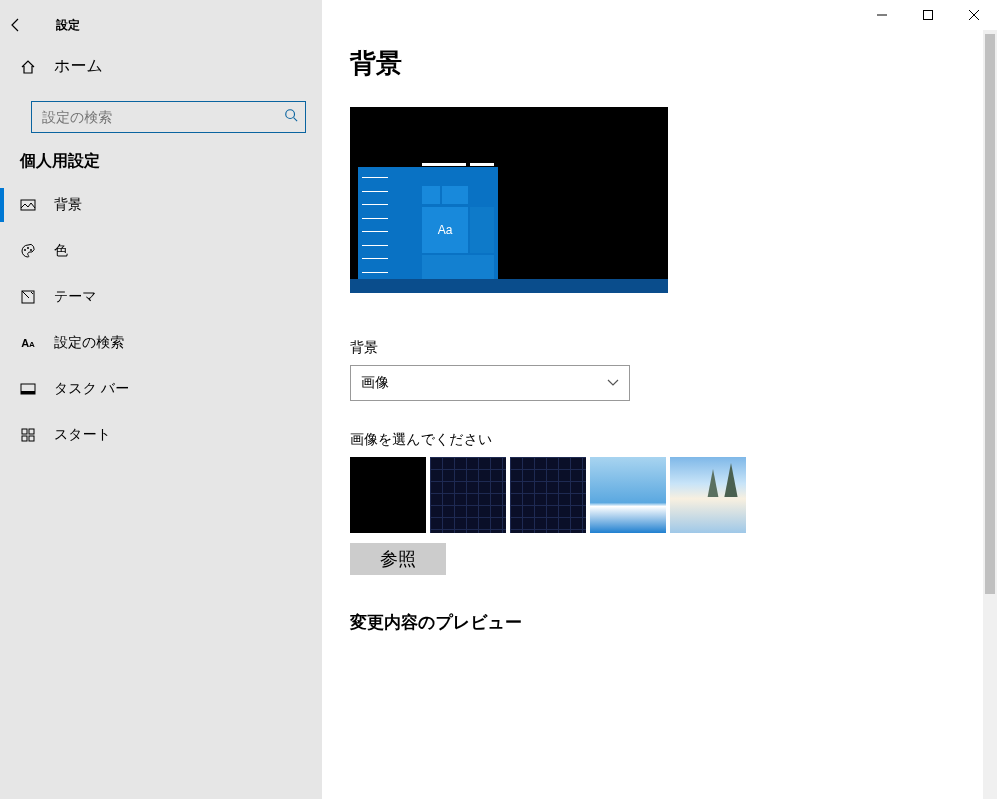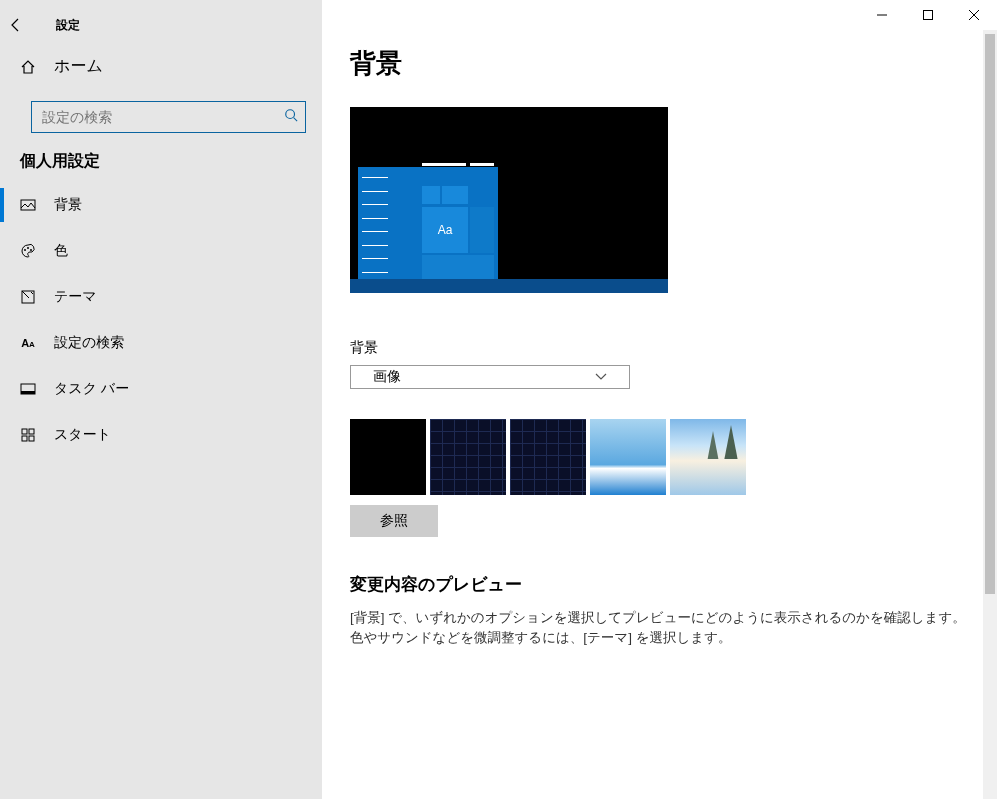--- a/index.html
+++ b/index.html
@@ -27,31 +27,31 @@
 .preview-lines { position:absolute; bottom:14px; left:12px; width:26px; height:108px; display:flex; flex-direction:column; justify-content:space-around; }
 .preview-lines span { height:1px; background:#fff; }
 .preview-tile { position:absolute; bottom:40px; left:72px; width:46px; height:46px; background:#1889db; display:flex; align-items:center; justify-content:center; color:#fff; font-size:12px; }
 .preview-tile2 { position:absolute; bottom:89px; left:72px; width:18px; height:18px; background:#1889db; }
 .preview-tile3 { position:absolute; bottom:89px; left:92px; width:26px; height:18px; background:#1889db; }
 .preview-tile4 { position:absolute; bottom:14px; left:72px; width:72px; height:24px; background:#1380d0; }
 .preview-tile5 { position:absolute; bottom:40px; left:120px; width:24px; height:46px; background:#0e7ac9; }
 .preview-topbar { position:absolute; top:56px; left:72px; width:44px; height:3px; background:#fff; }
 .preview-topbar2 { position:absolute; top:56px; left:120px; width:24px; height:3px; background:#fff; }
 .field-label { font-size: 14px; margin-bottom:8px; }
-.dropdown { width:280px; height:24px; border:1px solid #999; display:flex; align-items:center; justify-content:space-between; padding:0 22px; font-size:14px; margin-bottom: 30px; background:#fff; }
+.dropdown { width:280px; height:36px; border:1px solid #999; display:flex; align-items:center; justify-content:space-between; padding:0 10px; font-size:14px; margin-bottom: 30px; background:#fff; }
 .chev { font-size:12px; color:#555; }
 .thumbs { display:flex; gap:4px; margin-bottom:10px; }
 .thumb { width:76px; height:76px; background:#000; }
 .thumb.grid { background:#0a0f28; position:relative; }
 .thumb.grid::before, .thumb.grid::after { content:""; position:absolute; inset:0; background-image:linear-gradient(#1e2a52 1px, transparent 1px), linear-gradient(90deg, #1e2a52 1px, transparent 1px); background-size:12px 12px; }
 .thumb.light { background:linear-gradient(#a8d4f0 0%, #5ba8e0 60%, #fff 65%, #2080d0 100%); position:relative; }
 .thumb.photo { background:linear-gradient(#7fb8e8 0%, #c8e4f8 35%, #f8f0e0 55%, #9fc8e8 100%); position:relative; }
 .thumb.photo::before { content:""; position:absolute; right:4px; top:6px; width:22px; height:34px; background:#4a6050; clip-path:polygon(20% 100%, 50% 0, 80% 100%); }
 .thumb.photo::after { content:""; position:absolute; right:24px; top:12px; width:18px; height:28px; background:#5a7060; clip-path:polygon(20% 100%, 50% 0, 80% 100%); }
-.browse-btn { width:88px; height:32px; background:#ccc; border:none; font-size:14px; margin-bottom:36px; }
+.browse-btn { width:96px; height:32px; background:#ccc; border:none; font-size:18px; margin-bottom:36px; }
 .section-heading { font-size:17px; font-weight:600; margin-bottom:12px; }
 .desc-text { font-size:13.5px; line-height:1.5; color:#333; margin-bottom:8px; }
 .window-controls { position:absolute; top:0; right:0; display:flex; }
 .wc-btn { width:46px; height:30px; display:flex; align-items:center; justify-content:center; font-size:12px; }
 .scrollbar { position:absolute; right:0; top:30px; bottom:0; width:14px; background:#f0f0f0; }
 .scrollthumb { position:absolute; right:2px; top:4px; width:10px; height:560px; background:#c0c0c0; }
 </style>
 </head>
 <body>
 
@@ -191,30 +191,30 @@
   </div>
 
   <div class="field-label">背景</div>
   <div class="dropdown">
     <span>画像</span>
     <span class="chev"><svg width="12" height="8" viewBox="0 0 12 8">
           <path d="M1 1 L6 6 L11 1" stroke="#555" fill="none" stroke-width="1.2"></path>
         </svg></span>
   </div>
 
+  <div class="field-label">画像を選んでください</div>
   <div class="thumbs">
     <div class="thumb"></div>
     <div class="thumb grid"></div>
     <div class="thumb grid"></div>
     <div class="thumb light"></div>
     <div class="thumb photo"></div>
   </div>
   <button class="browse-btn">参照</button>
 
 
   <h2 class="section-heading">変更内容のプレビュー</h2>
-  <p class="desc-text">[背景] で、いずれかのオプションを選択してプレビューにどのように表示されるのかを確認します。 色やサウンドなどを微調整するには、[テーマ] を選択します。</p>
   
 
   <div class="scrollbar">
     <div class="scrollthumb"></div>
   </div>
 </div>
 
 </body></html>

